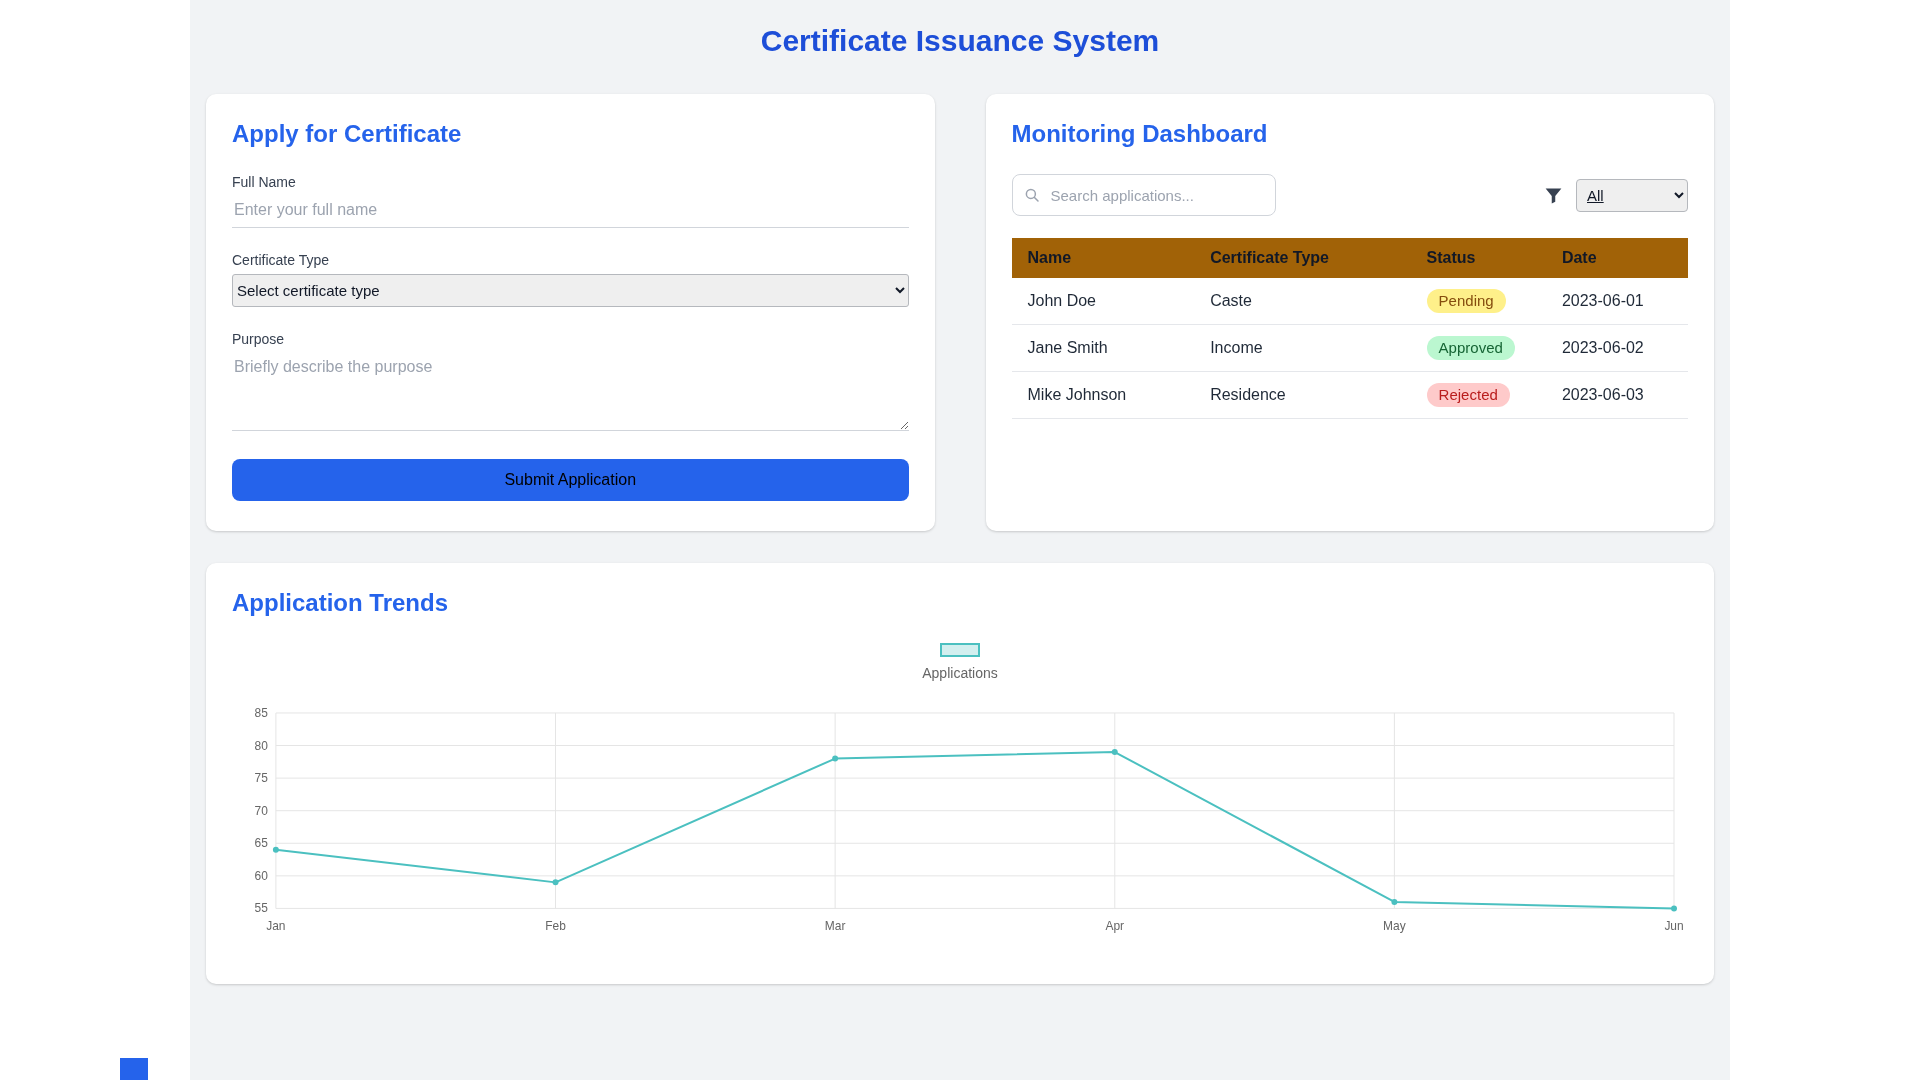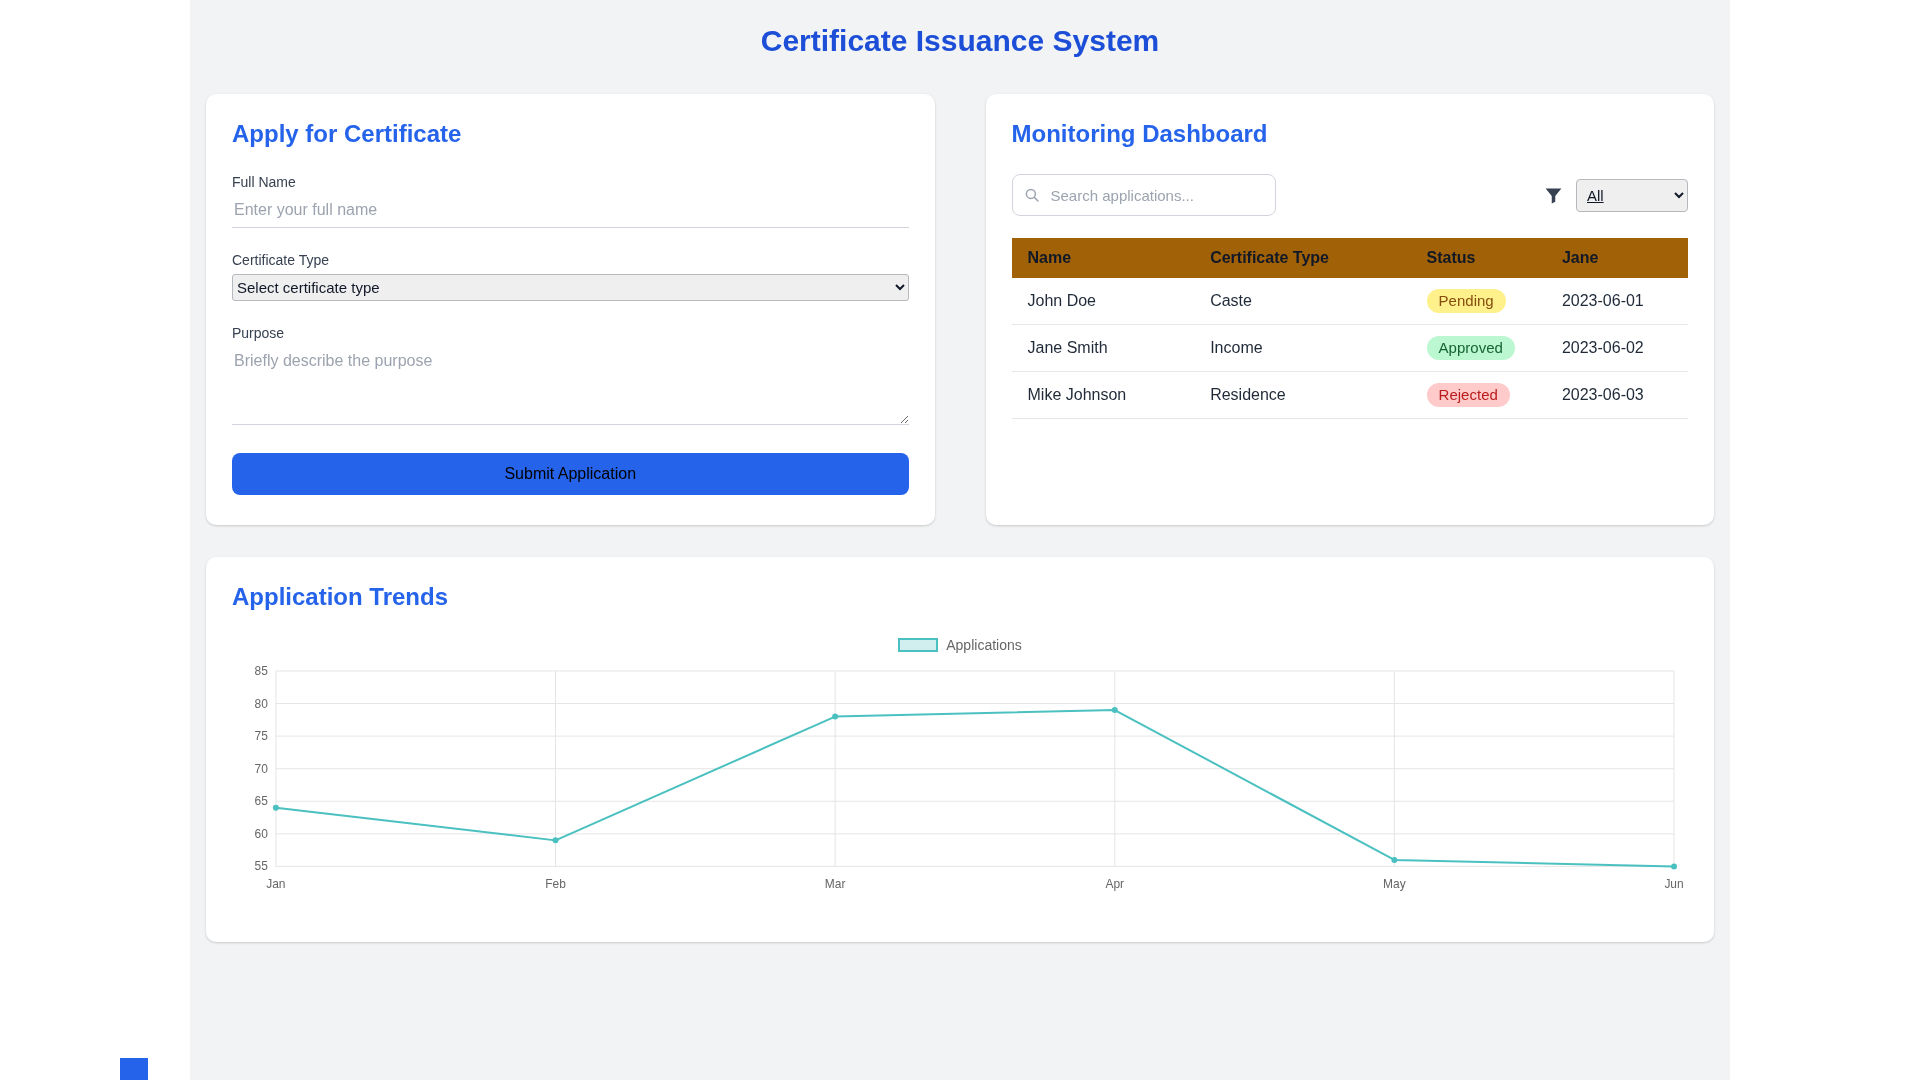--- a/index.html
+++ b/index.html
@@ -53,21 +53,21 @@
     padding: 5px 2px 8px;
     font-size: 16px;
     font-family: inherit;
     color: #111827;
     outline: none;
   }
   .line-input::placeholder { color: #9ca3af; }
   textarea.line-input { height: 78px; }
   select.cert-select {
     width: 100%;
-    height: 27px;
+    height: 33px;
     font-size: 15px;
     font-family: inherit;
     color: #111827;
     background: #efefef;
     border: 1px solid #b5b8bd;
     border-radius: 3px;
   }
   .submit-btn {
     width: 100%;
     background: var(--accent, #2563eb);
@@ -144,22 +144,23 @@
     font-size: 15px;
     line-height: 18px;
   }
   
   .trends { margin-top: 32px; padding-bottom: 40px; }
   .legend {
     display: flex;
     justify-content: center;
     align-items: center;
     gap: 8px;
-    margin: 4px 0 6px;
+    margin: 4px 0 20px;
     cursor: pointer;
+    flex-direction: column;
   }
   .legend-box {
     width: 40px;
     height: 14px;
     border: 2px solid var(--chart-line, #4bc0c0);
     background: var(--chart-fill, rgba(75,192,192,0.25));
   }
   .legend-label { font-size: 14px; color: #666666; }
   #trend-chart { width: 100%; height: auto; display: block; }
   #trend-chart text { font-family: inherit; }
@@ -229,21 +230,21 @@
           </select>
         </div>
       </div>
 
       <table class="apps-table">
         <thead>
           <tr>
             <th style="width:27%;">Name</th>
             <th style="width:32%;">Certificate Type</th>
             <th style="width:20%;">Status</th>
-            <th style="width:21%;">Jane</th>
+            <th style="width:21%;">Date</th>
           </tr>
         </thead>
         <tbody>
           <tr>
             <td>John Doe</td>
             <td>Caste</td>
             <td><span class="badge" style="background: rgb(254, 240, 138); color: rgb(133, 77, 14);">Pending</span></td>
             <td>2023-06-01</td>
           </tr>
           <tr>

